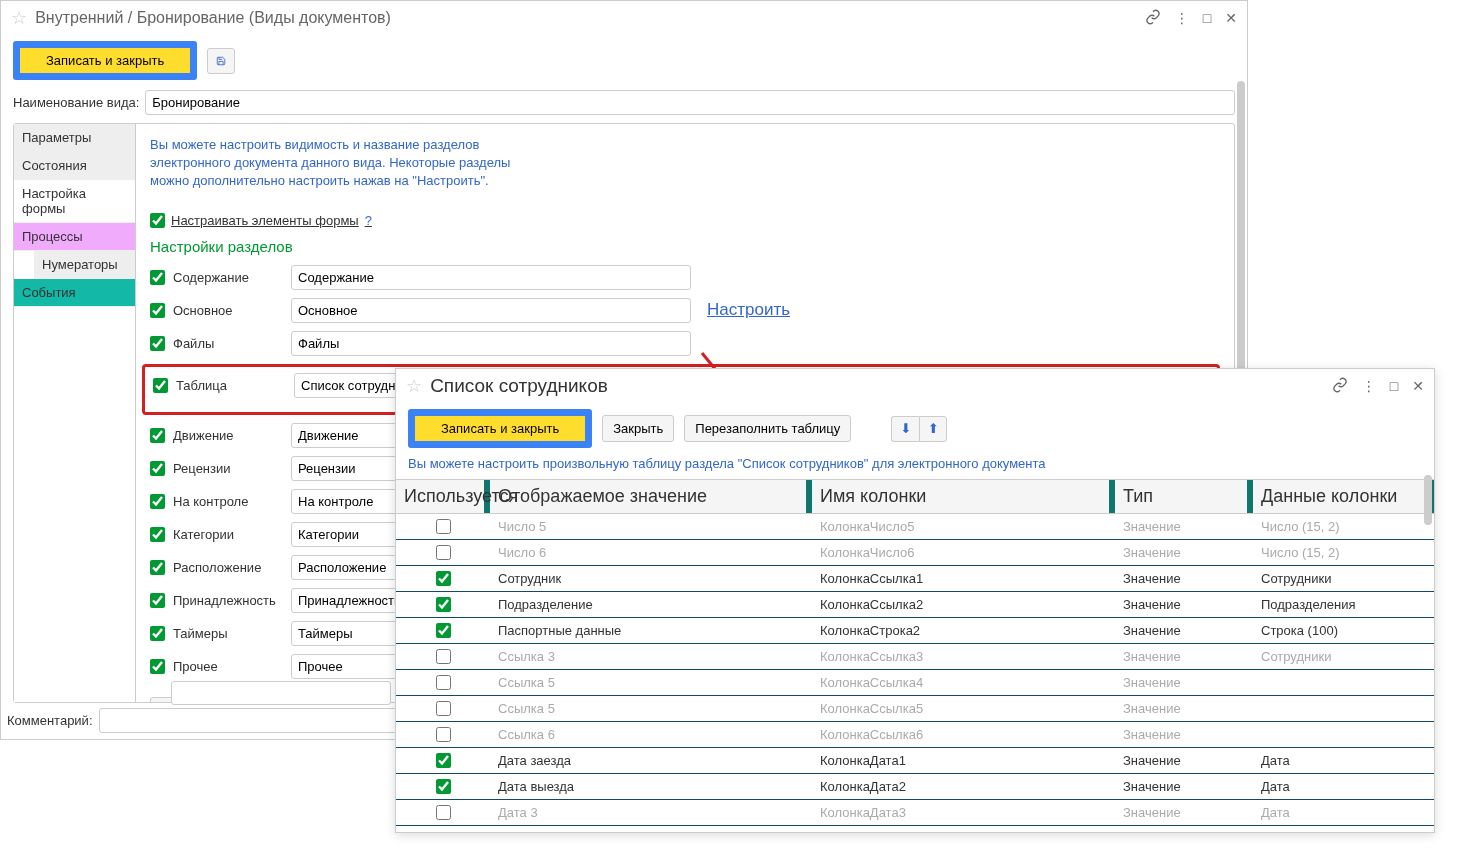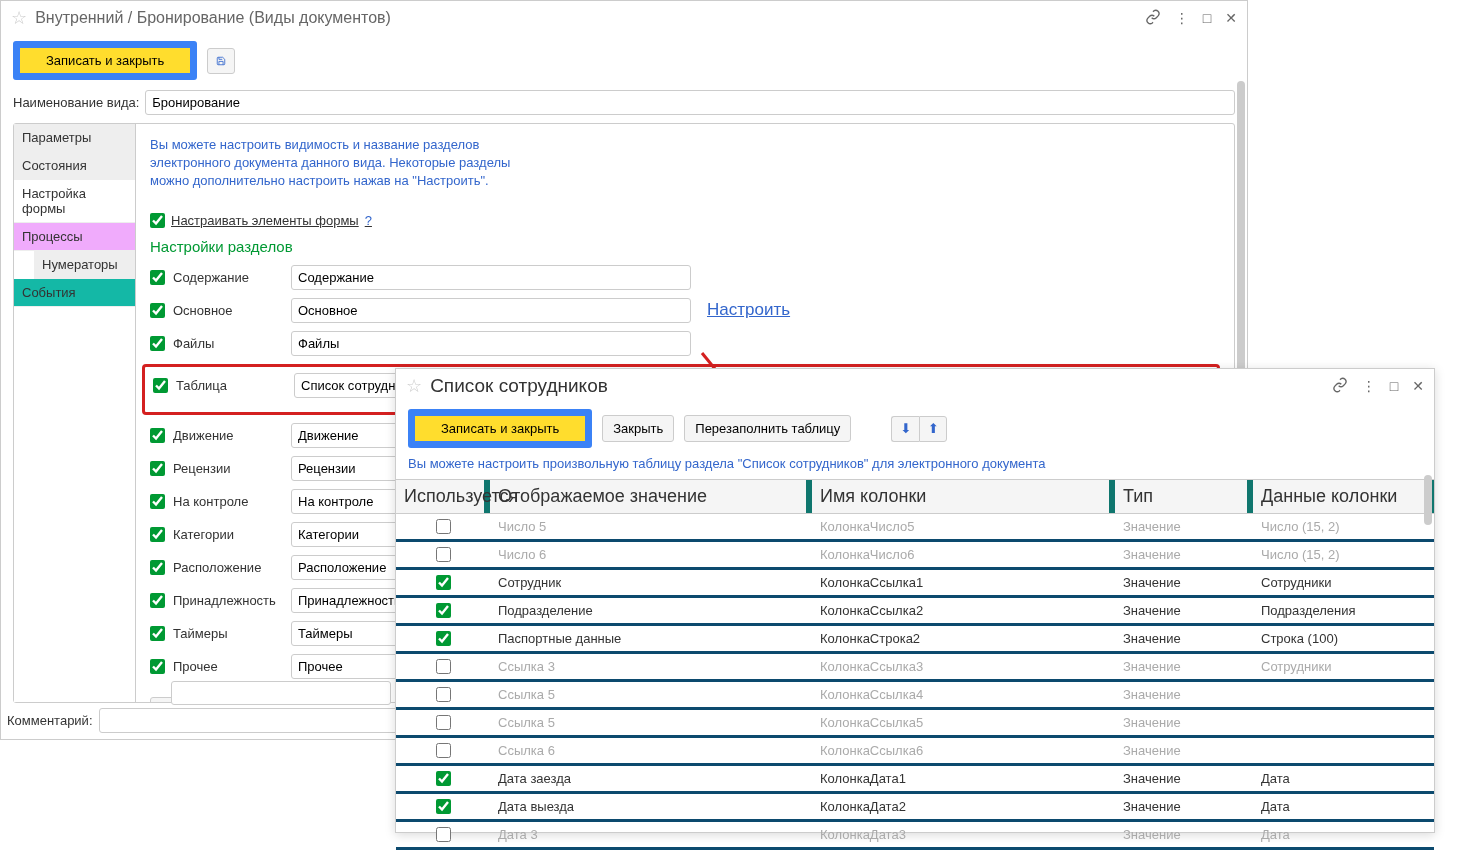--- a/index.html
+++ b/index.html
@@ -62,21 +62,21 @@
 .sub-hint { color: #3366cc; padding: 2px 12px 8px; font-size: 13px; }
 
 .grid { border-top: 1px solid #ccc; }
 .grid-header { display: flex; background: #f5f5f5; border-bottom: 1px solid #ccc; }
 .grid-header > div { padding: 6px 8px; font-size: 18px; color: #333; border-right: 6px solid #0f766e; }
 .col-used { width: 94px; }
 .col-disp { width: 322px; }
 .col-name { width: 303px; }
 .col-type { width: 138px; }
 .col-data { flex: 1; }
-.grid-row { display: flex; border-bottom: 3px solid #0c4a6e; }
+.grid-row { display: flex; border-bottom: 1px solid #0c4a6e; }
 .grid-row > div { padding: 5px 8px; font-size: 13px; }
 .grid-row.disabled { color: #aaa; }
 .grid-row .col-used { display: flex; justify-content: center; align-items: center; }
 .grid-scrollbar { position: absolute; right: 2px; top: 106px; width: 8px; height: 50px; background: #ccc; border-radius: 4px; }
 
 .chk-green { width: 15px; height: 15px; accent-color: #009933; }
 
 svg.link-icon { width: 16px; height: 16px; }
 </style>
 </head>

